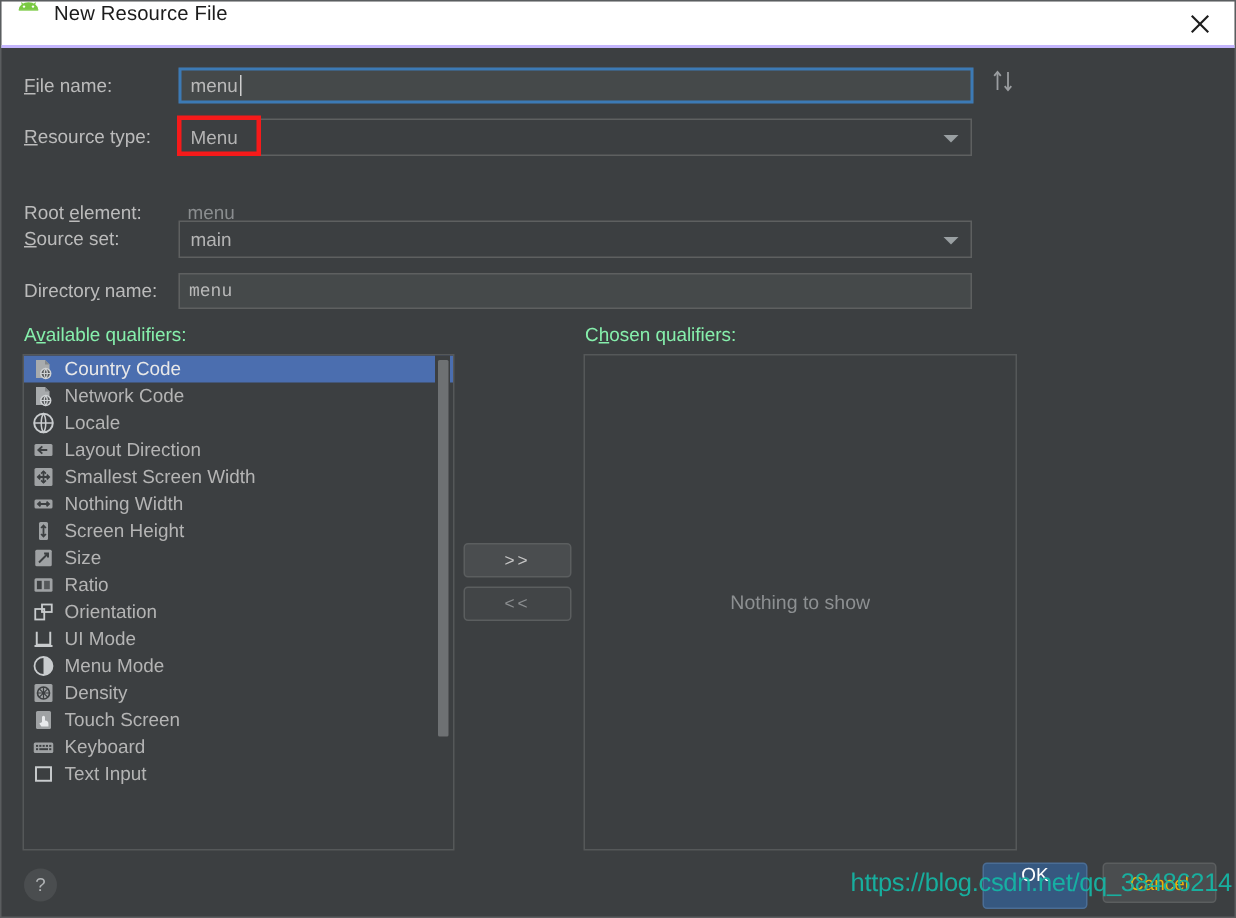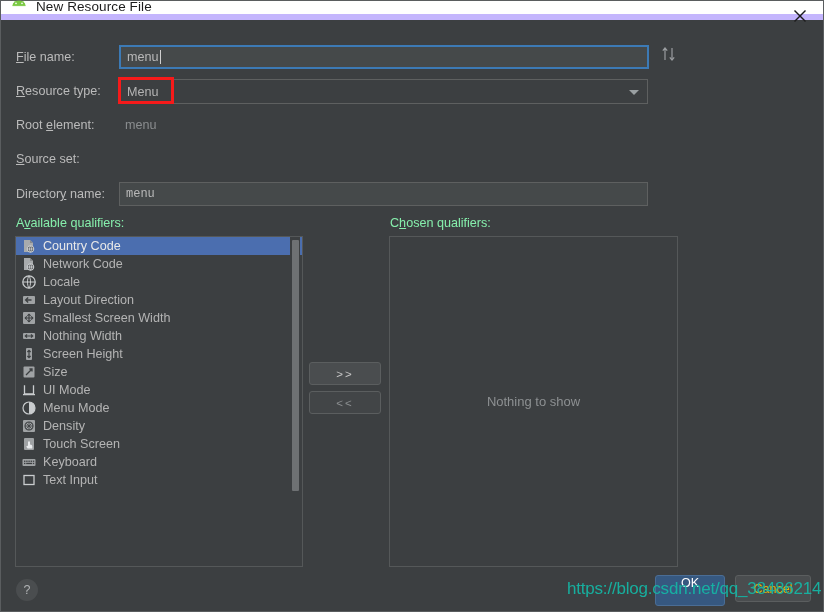--- a/index.html
+++ b/index.html
@@ -14,24 +14,24 @@
   #dialog {
     position: relative;
     width: 824px; height: 612px;
     background: #3c3f41;
     border: 1px solid #5a5d5f;
   }
 
   
   #titlebar {
     position: absolute; left: 0; top: 0;
-    width: 822px; height: 19px;
+    width: 822px; height: 31px;
     background: #ffffff;
-    border-bottom: 6px solid #c4b5fd;
-    display: flex; align-items: flex-end;
+    border-bottom: 2px solid #c4b5fd;
+    display: flex; align-items: flex-start;
   }
   #android-icon {
     margin-left: 9px; width: 18px; height: 14px;
     position: relative; flex: 0 0 auto;
   }
   #titlebar .title-text {
     margin-left: 8px;
     font-size: 13.5px;
     color: #1c1c1c;
     letter-spacing: .1px;
@@ -290,27 +290,32 @@
   <div class="form-row" style="top:78px;">
     <span class="lbl"><u>R</u><span>esource type:</span></span>
     <div class="combo" style="top:0; width:529px;">
       <div class="cbox"></div>
       <span class="cval">Menu</span>
       <span class="arrow"></span>
     </div>
   </div>
   <div id="redbox"></div>
 
-  <div class="form-row" style="top:112px;text-align:center;">
+  <div class="form-row" style="top:129px;text-align:center;">
     <span class="lbl"><span>Root </span><u>e</u><span>lement:</span></span>
     <span class="plain-val">menu</span>
   </div>
 
   <div class="form-row" style="top:146px;">
     <span class="lbl"><u>S</u><span>ource set:</span></span>
+    <div class="combo" style="top:0; width:529px;">
+      <div class="cbox"></div>
+      <span class="cval">main</span>
+      <span class="arrow"></span>
+    </div>
   </div>
 
   <div class="form-row" style="top:181px;">
     <span class="lbl"><span>Director</span><u>y</u><span> name:</span></span>
     <div class="field mono" style="top:0; width:529px;"><span>menu</span></div>
   </div>
 
   <span class="section-lbl" style="left:15px; top:215px;"><span>A</span><u>v</u><span>ailable qualifiers:</span></span>
   <span class="section-lbl" style="left:389px; top:215px;"><span>C</span><u>h</u><span>osen qualifiers:</span></span>
 
@@ -384,20 +389,39 @@
         <span>Screen Height</span>
       </div>
       <div class="qrow">
         <span class="qicon">
           <svg width="16" height="16" viewBox="0 0 16 16">
             <rect x="2.5" y="2.5" width="11" height="11" rx="1" fill="#9fa2a4"></rect>
             <path d="M5 11L11 5M8.4 5H11v2.6" stroke="#3c3f41" stroke-width="1.3" fill="none"></path>
           </svg>
         </span>
         <span>Size</span>
+      </div>
+      <div class="qrow">
+        <span class="qicon">
+          <svg width="16" height="16" viewBox="0 0 16 16">
+            <rect x="2" y="3.5" width="12" height="9" rx="1" fill="#9fa2a4"></rect>
+            <rect x="3.6" y="5.2" width="3.2" height="5.6" fill="#3c3f41"></rect>
+            <rect x="8.4" y="5.2" width="3.8" height="5.6" fill="#55585a"></rect>
+          </svg>
+        </span>
+        <span>Ratio</span>
+      </div>
+      <div class="qrow">
+        <span class="qicon">
+          <svg width="16" height="16" viewBox="0 0 16 16">
+            <rect x="2.5" y="6" width="6" height="7" fill="none" stroke="#c9ccce" stroke-width="1.2"></rect>
+            <rect x="7" y="3" width="6.5" height="5" fill="none" stroke="#c9ccce" stroke-width="1.2"></rect>
+          </svg>
+        </span>
+        <span>Orientation</span>
       </div>
       <div class="qrow">
         <span class="qicon">
           <svg width="16" height="16" viewBox="0 0 16 16">
             <path d="M3.5 3.2v8.6h9V3.2" fill="none" stroke="#c9ccce" stroke-width="1.3"></path>
             <path d="M2 12.6h12" stroke="#c9ccce" stroke-width="1.3"></path>
           </svg>
         </span>
         <span>UI Mode</span>
       </div>

